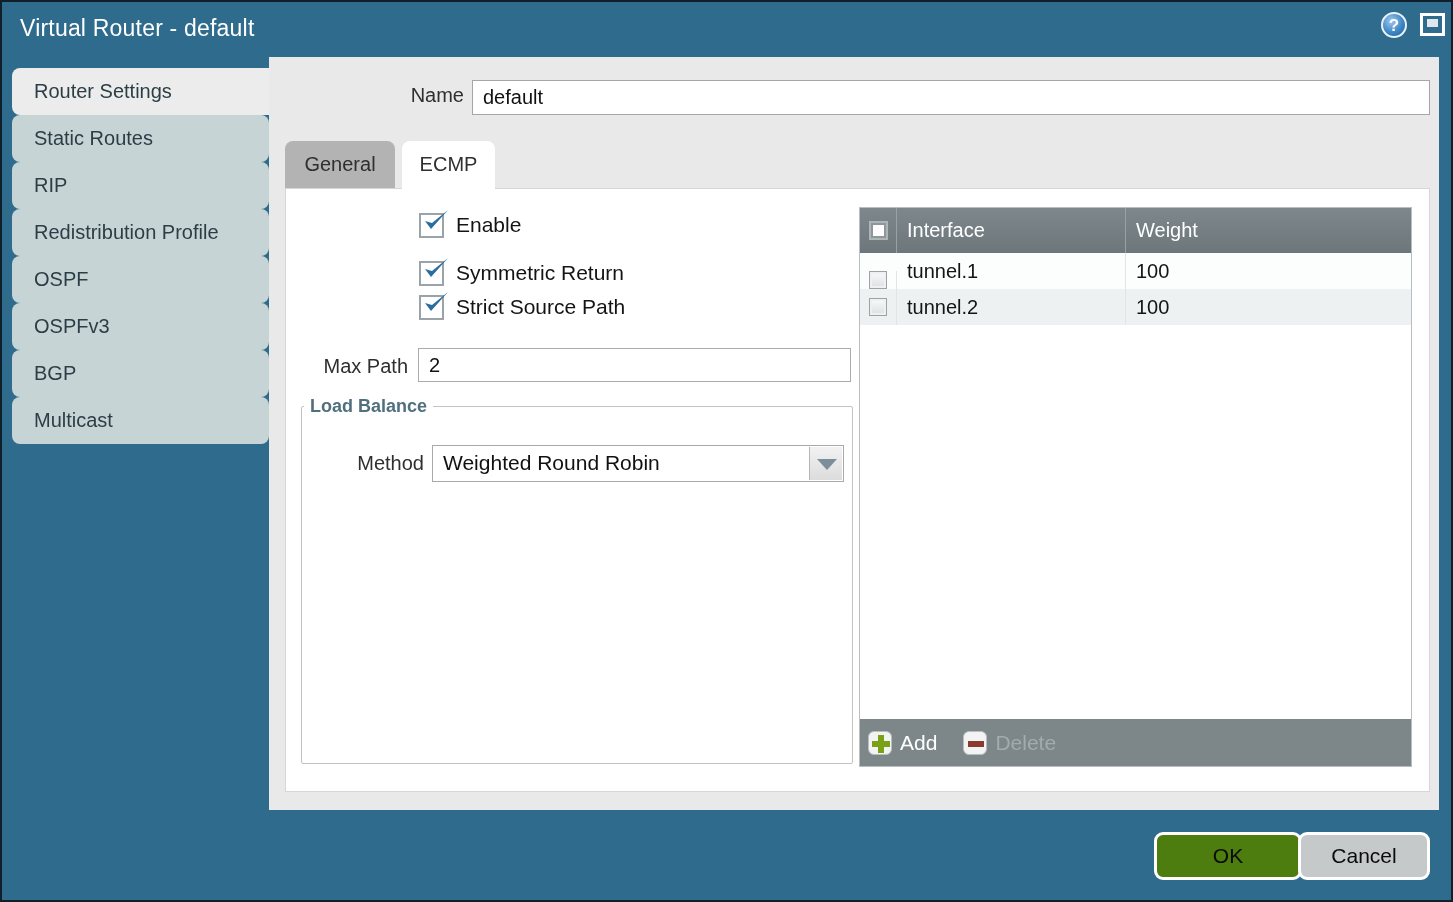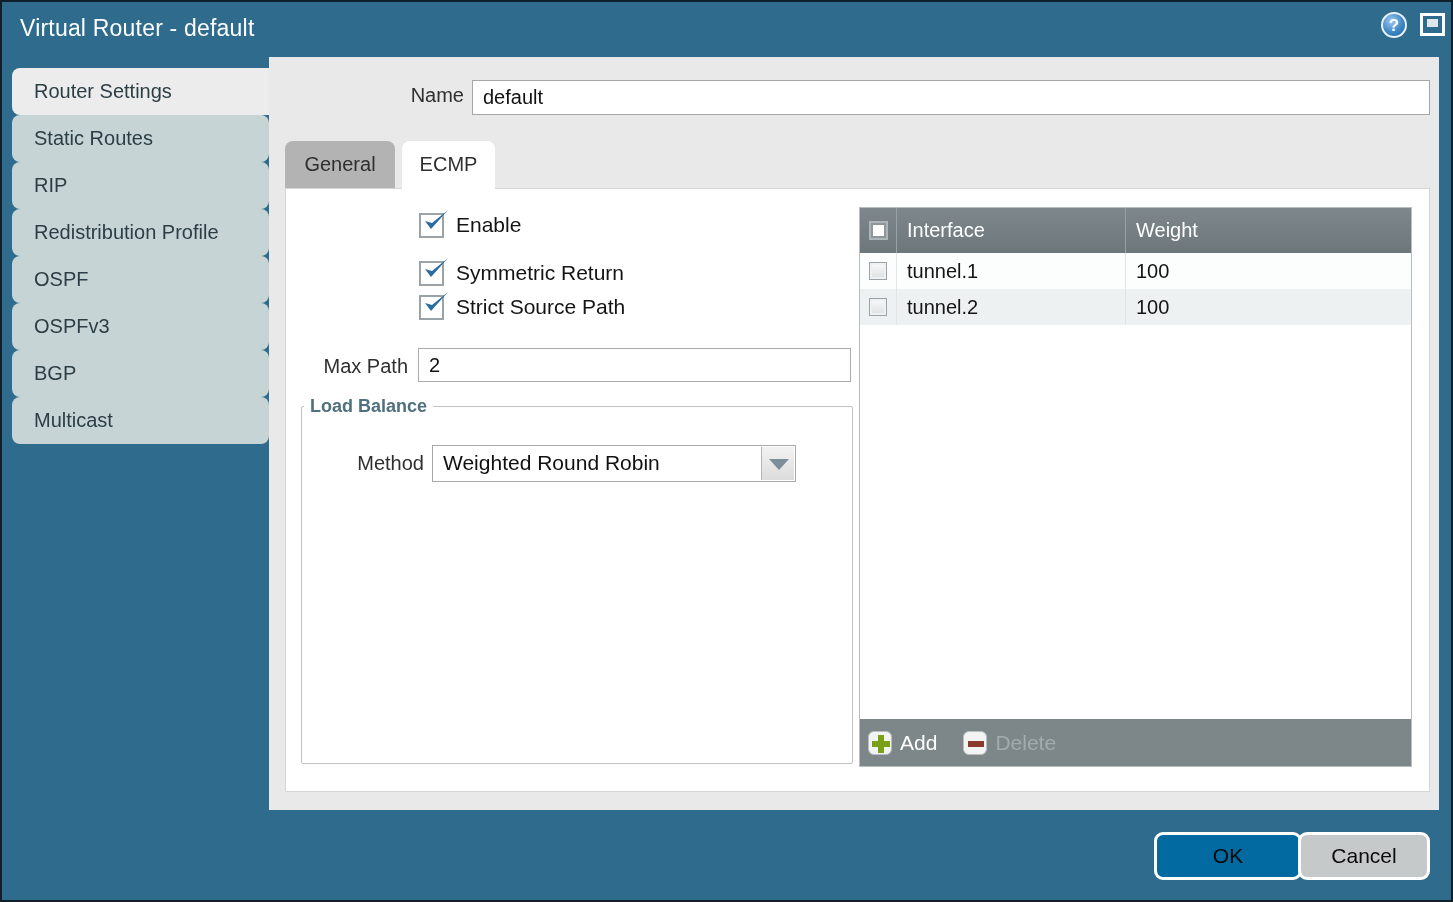--- a/index.html
+++ b/index.html
@@ -70,21 +70,21 @@
     font-size:20px; color:#111; padding:0 10px;
   }
 
   fieldset.lb {
     position:absolute; left:15px; top:207px; width:552px; height:368px;
     border:1px solid #c3c3c3; border-radius:2px;
   }
   fieldset.lb legend { margin-left:2px; padding:0 6px; font-size:18px; font-weight:bold; color:#50707e; }
   .method-label { position:absolute; left:10px; top:35px; width:112px; text-align:right; font-size:20px; color:#2f2f2f; }
   .method-select {
-    position:absolute; left:130px; top:28px; width:364px; height:37px;
+    position:absolute; left:130px; top:28px; width:412px; height:37px;
     border:1px solid #a9a9a9; background:#fff; cursor:pointer;
   }
   .method-value { position:absolute; left:10px; top:5px; font-size:21px; color:#111; }
   .method-arrow-btn {
     position:absolute; right:1px; top:1px; width:33px; height:33px;
     background:linear-gradient(#f2f2f2,#dcdcdc); border-left:1px solid #b5b5b5;
   }
   .method-arrow-btn::after {
     content:""; position:absolute; left:7px; top:12px;
     border-left:10px solid transparent; border-right:10px solid transparent;
@@ -93,21 +93,21 @@
 
   
   .tbl { position:absolute; left:857px; top:205px; width:553px; height:560px; background:#fff; border:1px solid #b9bec0; z-index:4; }
   .tbl-header { position:absolute; left:0; top:0; width:100%; height:45px; background:linear-gradient(#7e888c,#6d777b); display:flex; color:#fff; font-size:20px; }
   .th-chk { width:37px; border-right:1px solid #99a1a4; display:flex; align-items:center; justify-content:center; }
   .th-interface { width:229px; border-right:1px solid #99a1a4; padding-left:10px; line-height:45px; }
   .th-weight { flex:1; padding-left:10px; line-height:45px; }
   .hdr-chkbox { width:19px; height:19px; background:#fdfdfd; border:2px solid #aeb5b8; box-shadow:inset 0 0 0 2px #8d979b; cursor:pointer; }
 
   .tbl-row { position:absolute; left:0; width:100%; height:36px; display:flex; font-size:20px; color:#141414; cursor:pointer; }
-  .tbl-row.r0 { top:45px; background:#fcfdfd; }
+  .tbl-row.r0 { top:45px; background:#fcfdfd;align-items:flex-end; }
   .tbl-row.r1 { top:81px; background:#edf1f2; }
   .td-chk { width:37px; display:flex; align-items:center; justify-content:center; border-right:1px solid #e2e5e6; }
   .row-chkbox { width:18px; height:18px; background:linear-gradient(#fafafa,#dcdfe0); border:1px solid #9aa3a7; box-shadow:inset 0 0 0 2px #eef1f2; cursor:pointer; }
   .td-interface { width:229px; padding-left:10px; line-height:36px; border-right:1px solid #e2e5e6; }
   .td-weight { flex:1; padding-left:10px; line-height:36px; }
 
   .tbl-footer { position:absolute; left:0; bottom:0; width:100%; height:47px; background:#7d878a; display:flex; align-items:center; padding-left:8px; }
   .ft-btn { display:flex; align-items:flex-end; margin-right:26px; cursor:pointer; }
   .ft-icon { width:24px; height:24px; border-radius:6px; background:#f2f3f3; border:1px solid #b9bec0; position:relative; }
   .ft-icon.plus::before { content:""; position:absolute; left:9px; top:3px; width:6px; height:18px; background:#7aa116; }
@@ -116,21 +116,21 @@
   .ft-label { margin-left:8px; font-size:21px; color:#ffffff; }
   .ft-btn.disabled { cursor:default; }
   .ft-btn.disabled .ft-label { color:#a2abae; }
 
   
   .btn {
     position:absolute; top:830px; height:48px; border-radius:9px;
     border:3px solid #ffffff; font-size:21px; color:#0b0b0b;
     text-align:center; line-height:42px; cursor:pointer;
   }
-  .btn-ok { left:1152px; width:148px; background:#0369a1; }
+  .btn-ok { left:1152px; width:148px; background:#4d7c0f; }
   .btn-cancel { left:1296px; width:132px; background:#c6c9ca; }
 </style>
 </head>
 <body>
 
 <div class="titlebar">
   <div class="title">Virtual Router - default</div>
   <div class="help-icon">?</div>
   <div class="win-icon"></div>
 </div>

